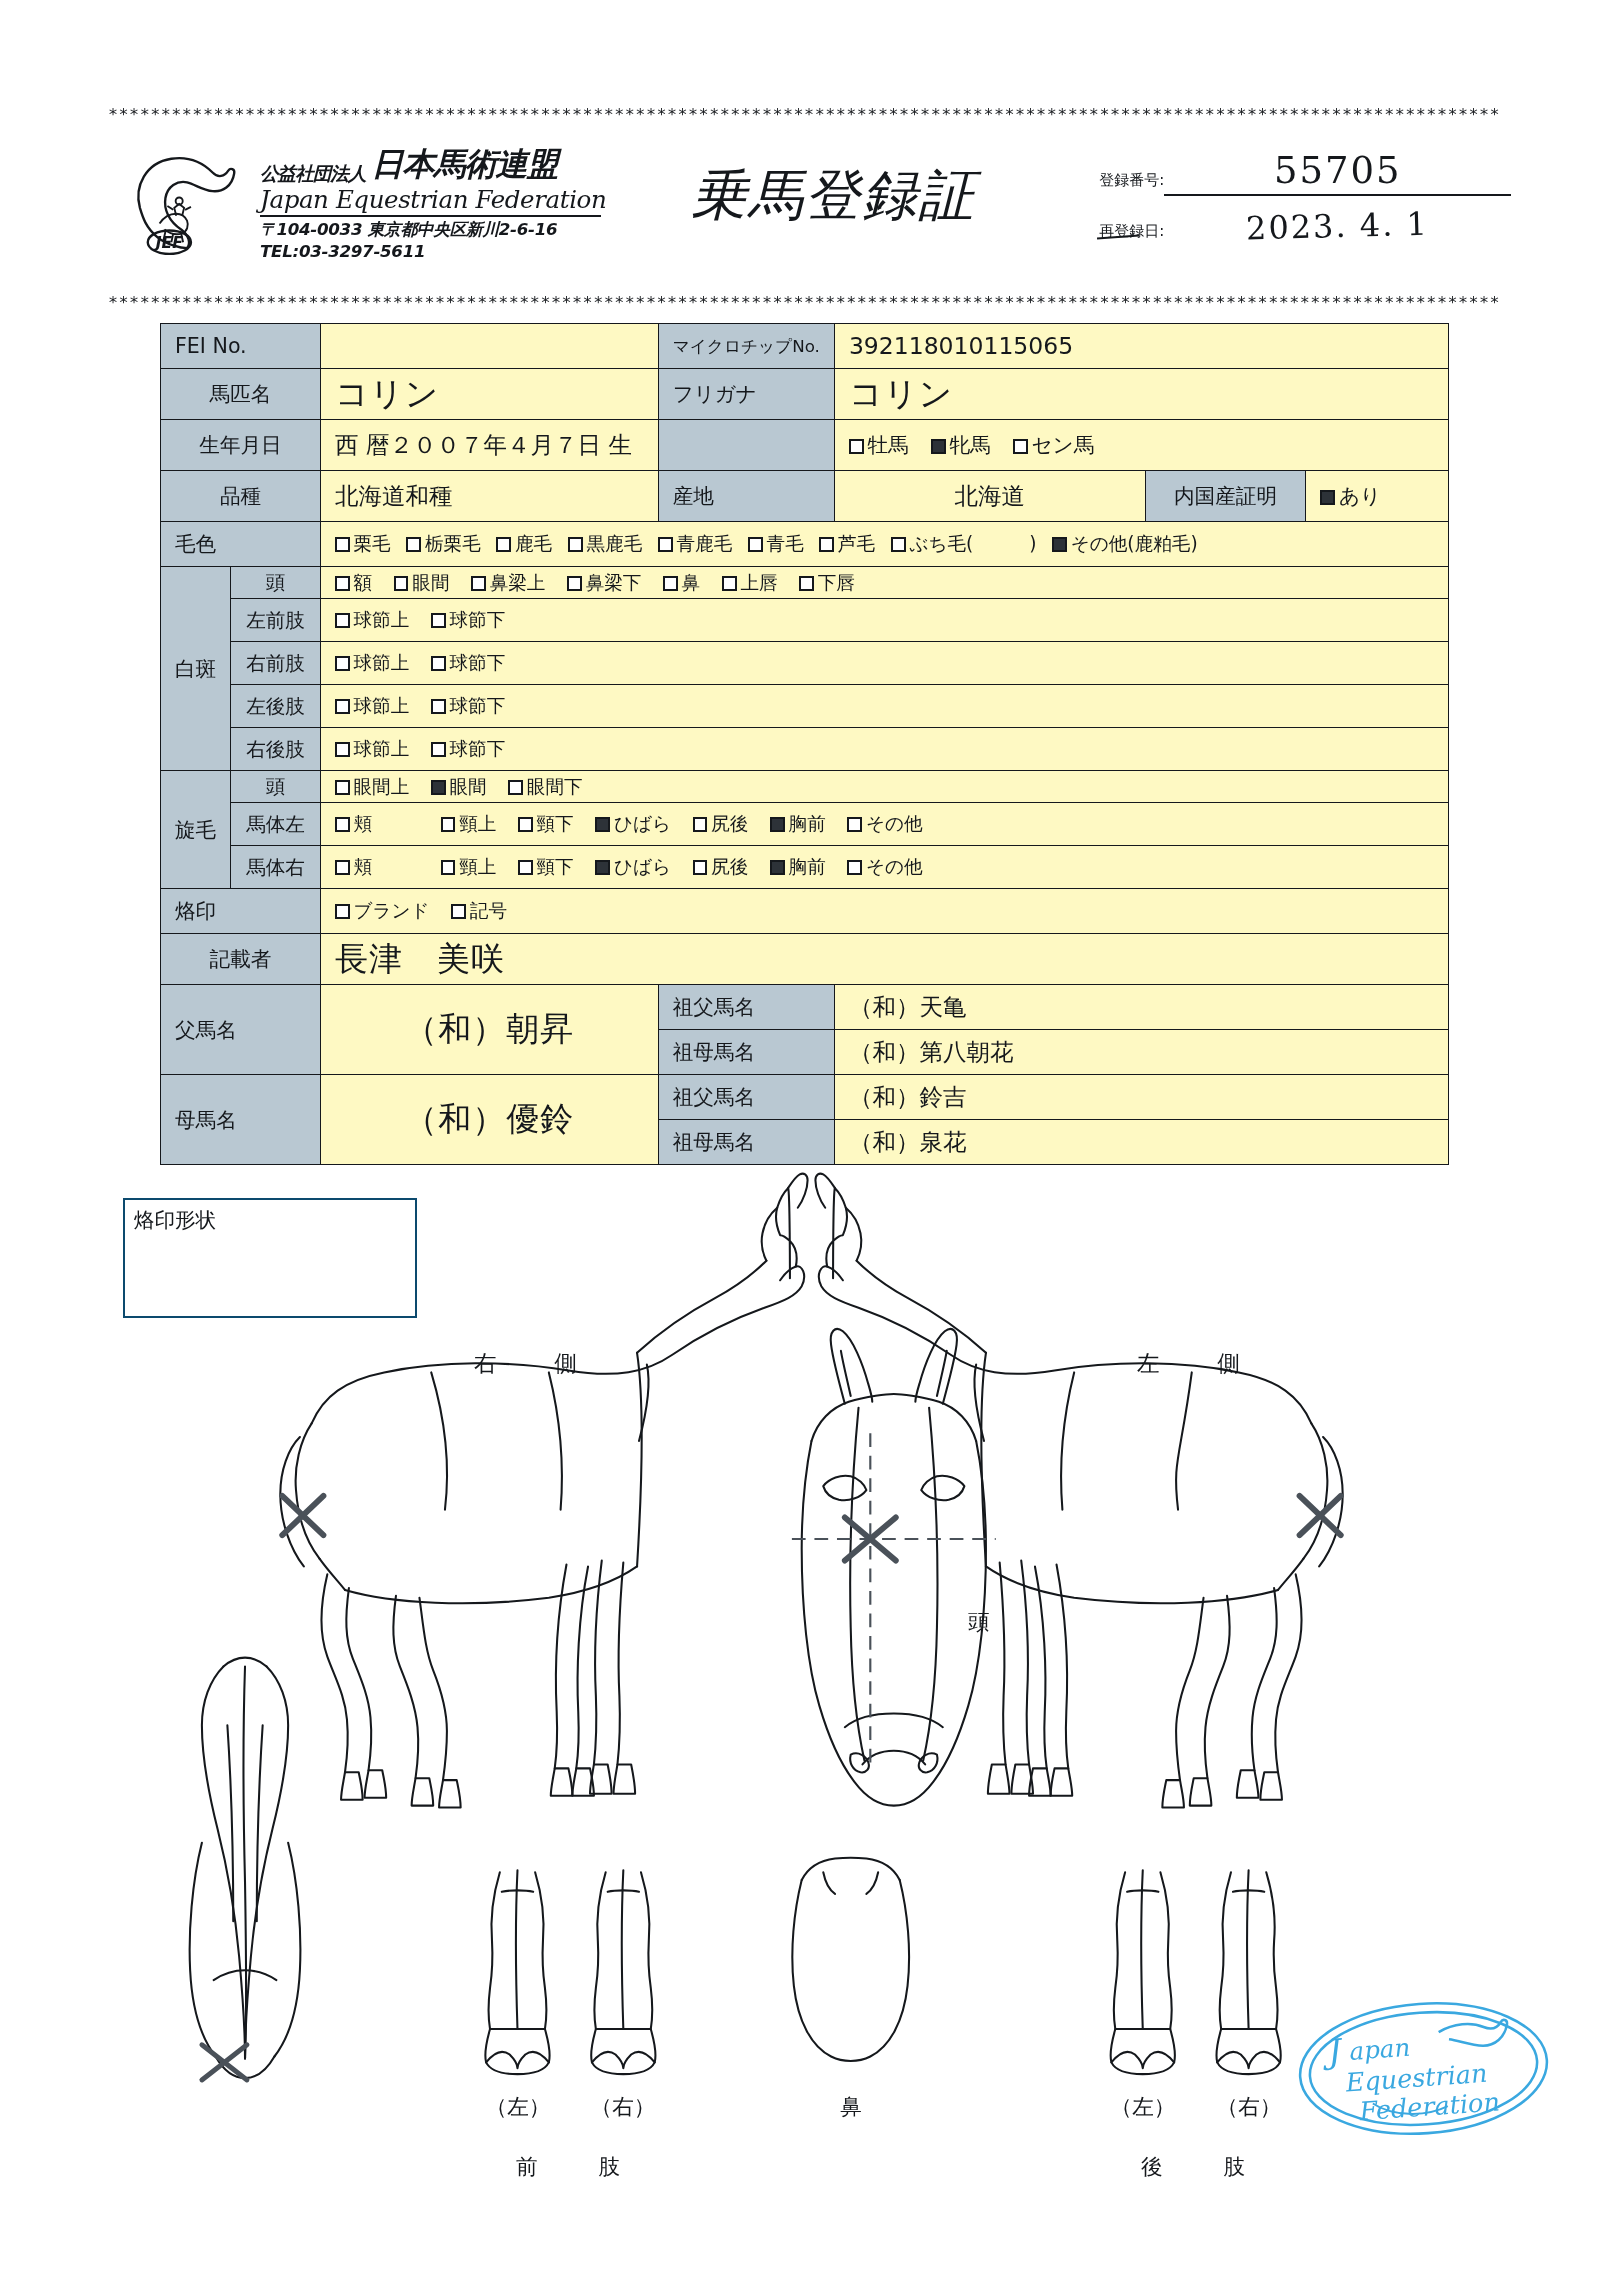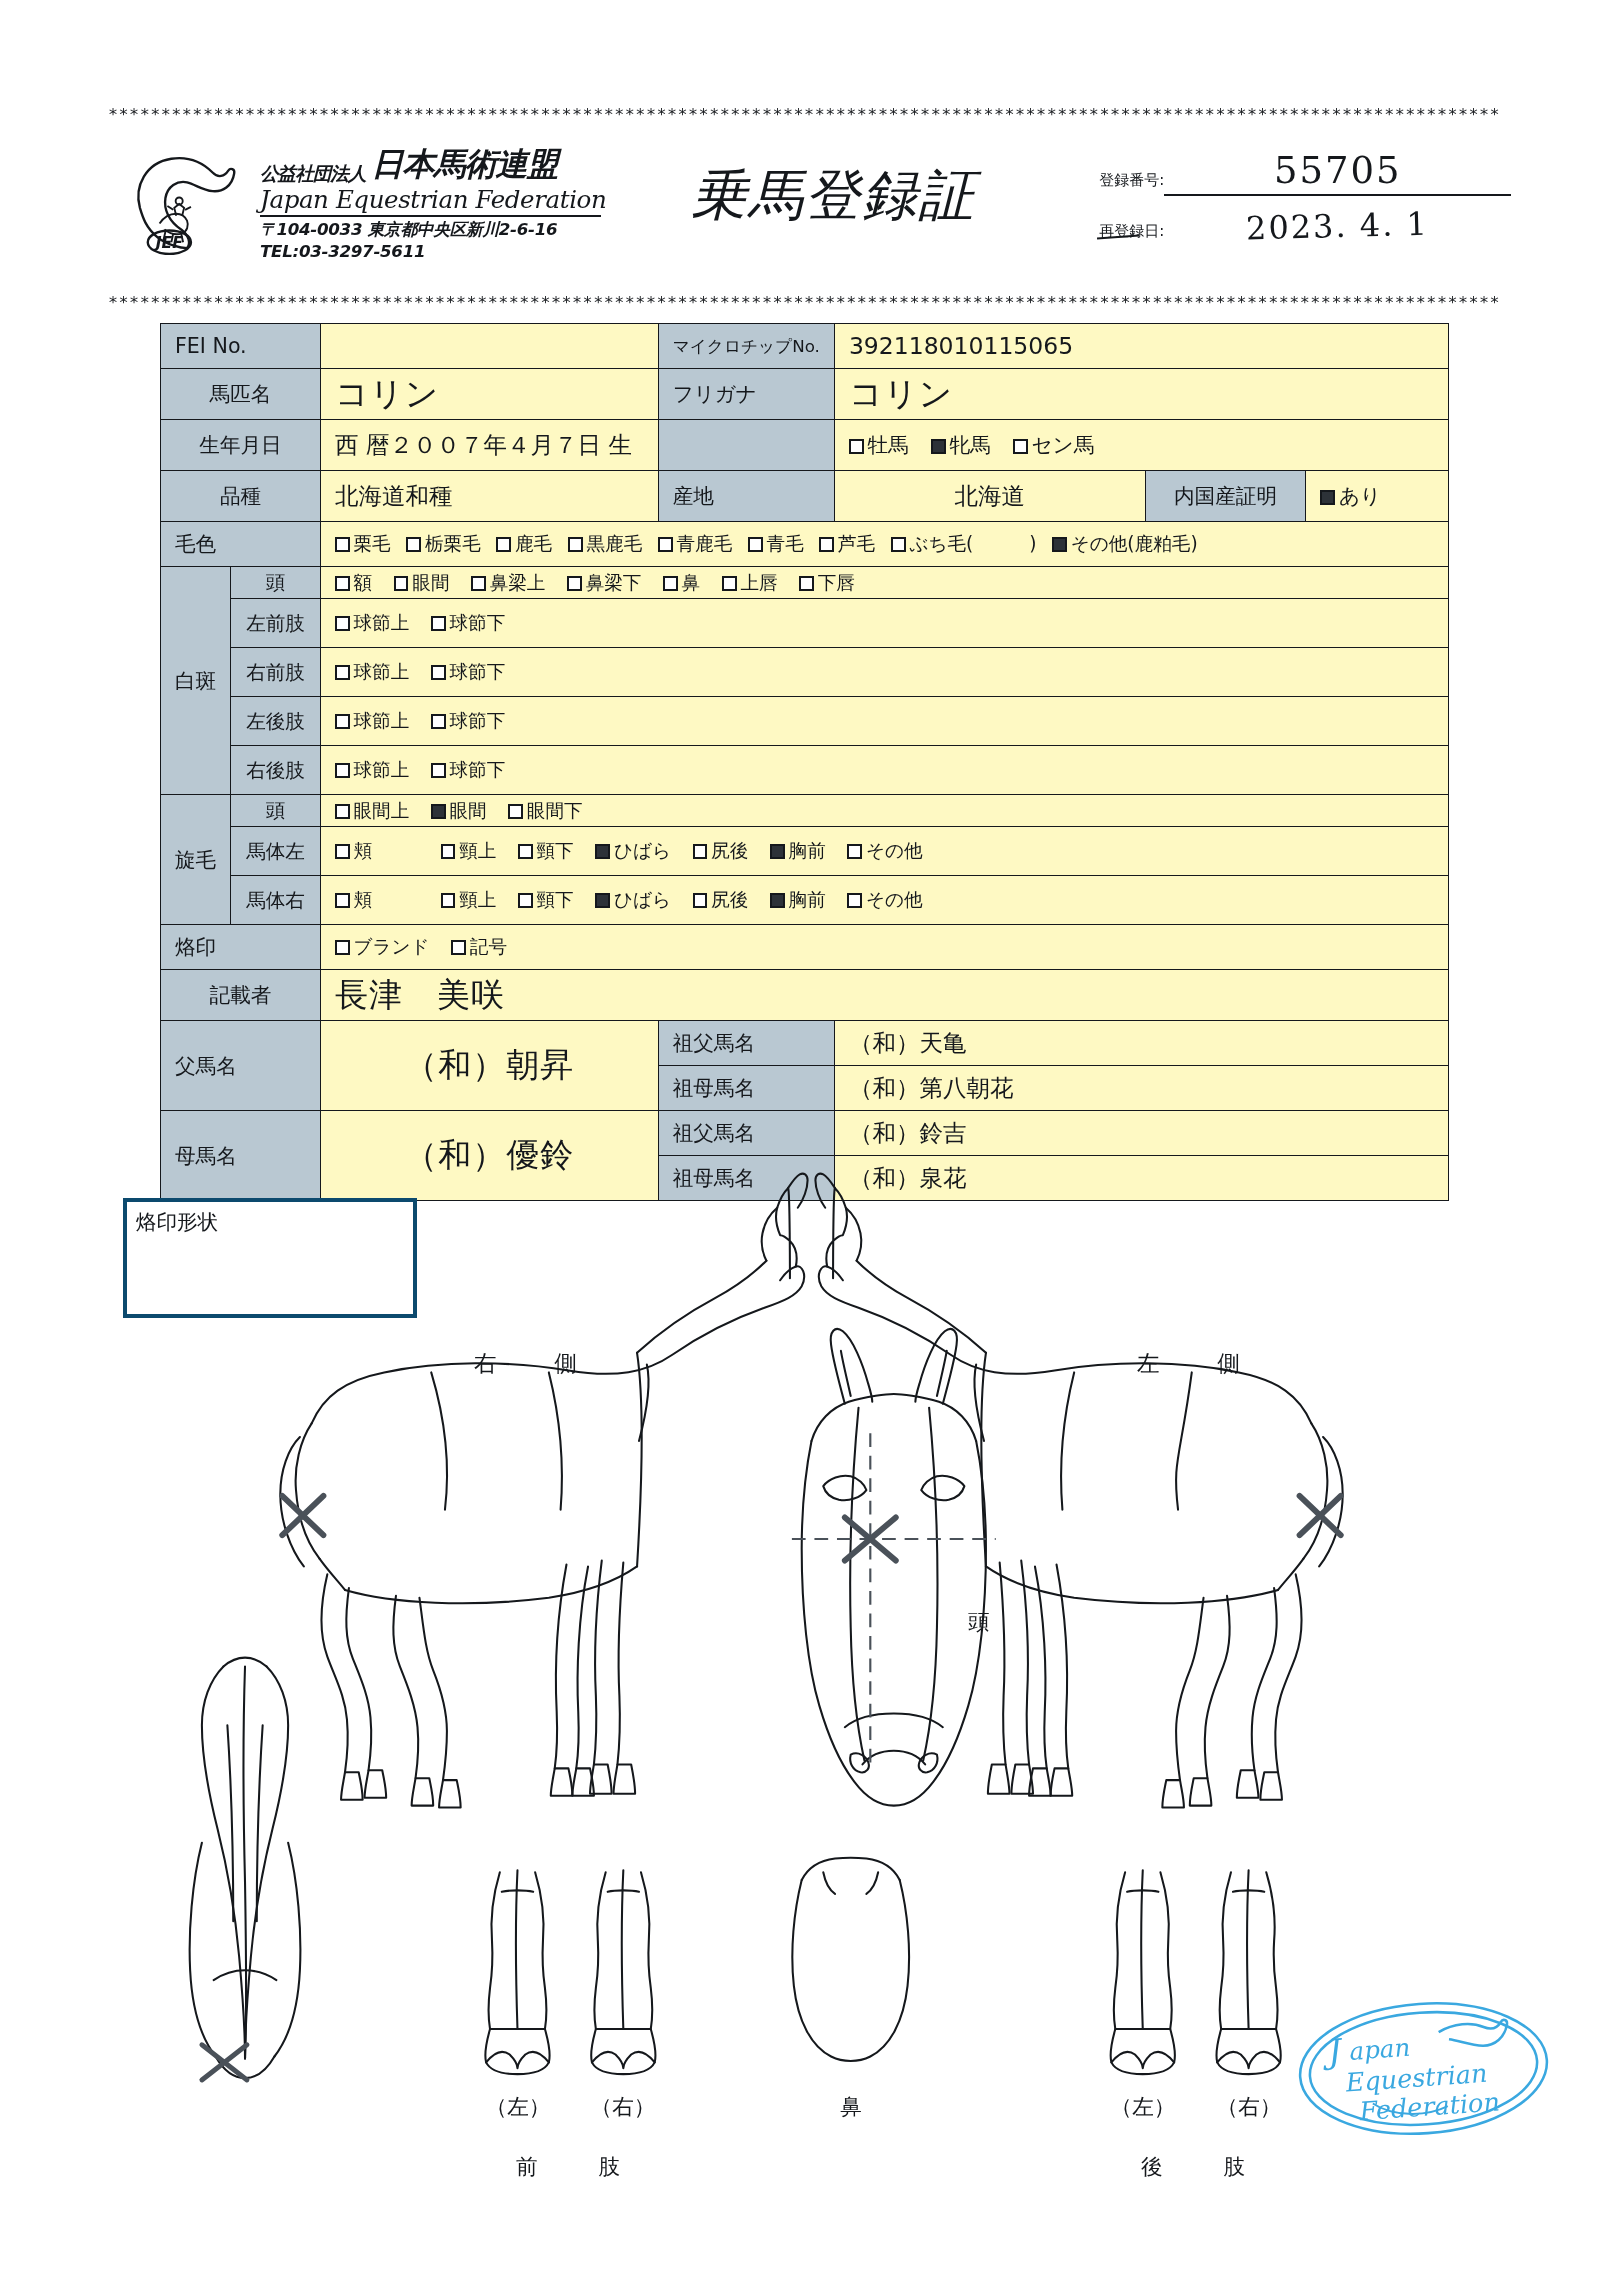--- a/index.html
+++ b/index.html
@@ -71,33 +71,33 @@
   .lbl { background:#b9c8d2; font-size:20.6px; white-space:nowrap; }
   .lbl2 { background:#b9c8d2; font-size:19.6px; white-space:nowrap; text-align:center; }
   .val { background:#fef9c3; }
   .big { font-size:33px; letter-spacing:1px; }
   .mid { font-size:23.5px; }
   .sm  { font-size:18.6px; }
   .xs  { font-size:16.7px; }
   .ctr { text-align:center; }
   .h46 { height:45px; }
   .h52 { height:51px;text-align:center; }
-  .h40 { height:49px; }
+  .h40 { height:43px; }
 
   
   .cb { display:inline-block; width:14.7px; height:14.7px; border:2px solid #15181c;
         vertical-align:-2px; margin-right:3.9px; background:#fff; }
   .cb.on { background:#2d3238; }
   .opt { display:inline-block; white-space:nowrap; margin-right:15.7px; }
   .optrow { display:flex; flex-wrap:nowrap; align-items:center; }
 
   
   .brand-box {
     position:absolute; left:123px; top:1198px; width:294px; height:120px;
-    border:4px solid #0c4a6e; background:#fff;
+    border:2px solid #0c4a6e; background:#fff;
   }
   .brand-box span { position:absolute; left:8.8px; top:5.9px; font-size:20.6px; }
 
   .side-label { position:absolute; font-size:22.5px; letter-spacing:17.6px; white-space:nowrap; }
   #label-right { left:474px; top:1348px; }
   #label-left  { left:1137px; top:1348px; }
   #label-head  { left:968px; top:1607px; font-size:21.6px; letter-spacing:0; }
 
   .foot-label { position:absolute; font-size:21.6px; white-space:nowrap; text-align:center; }
 

